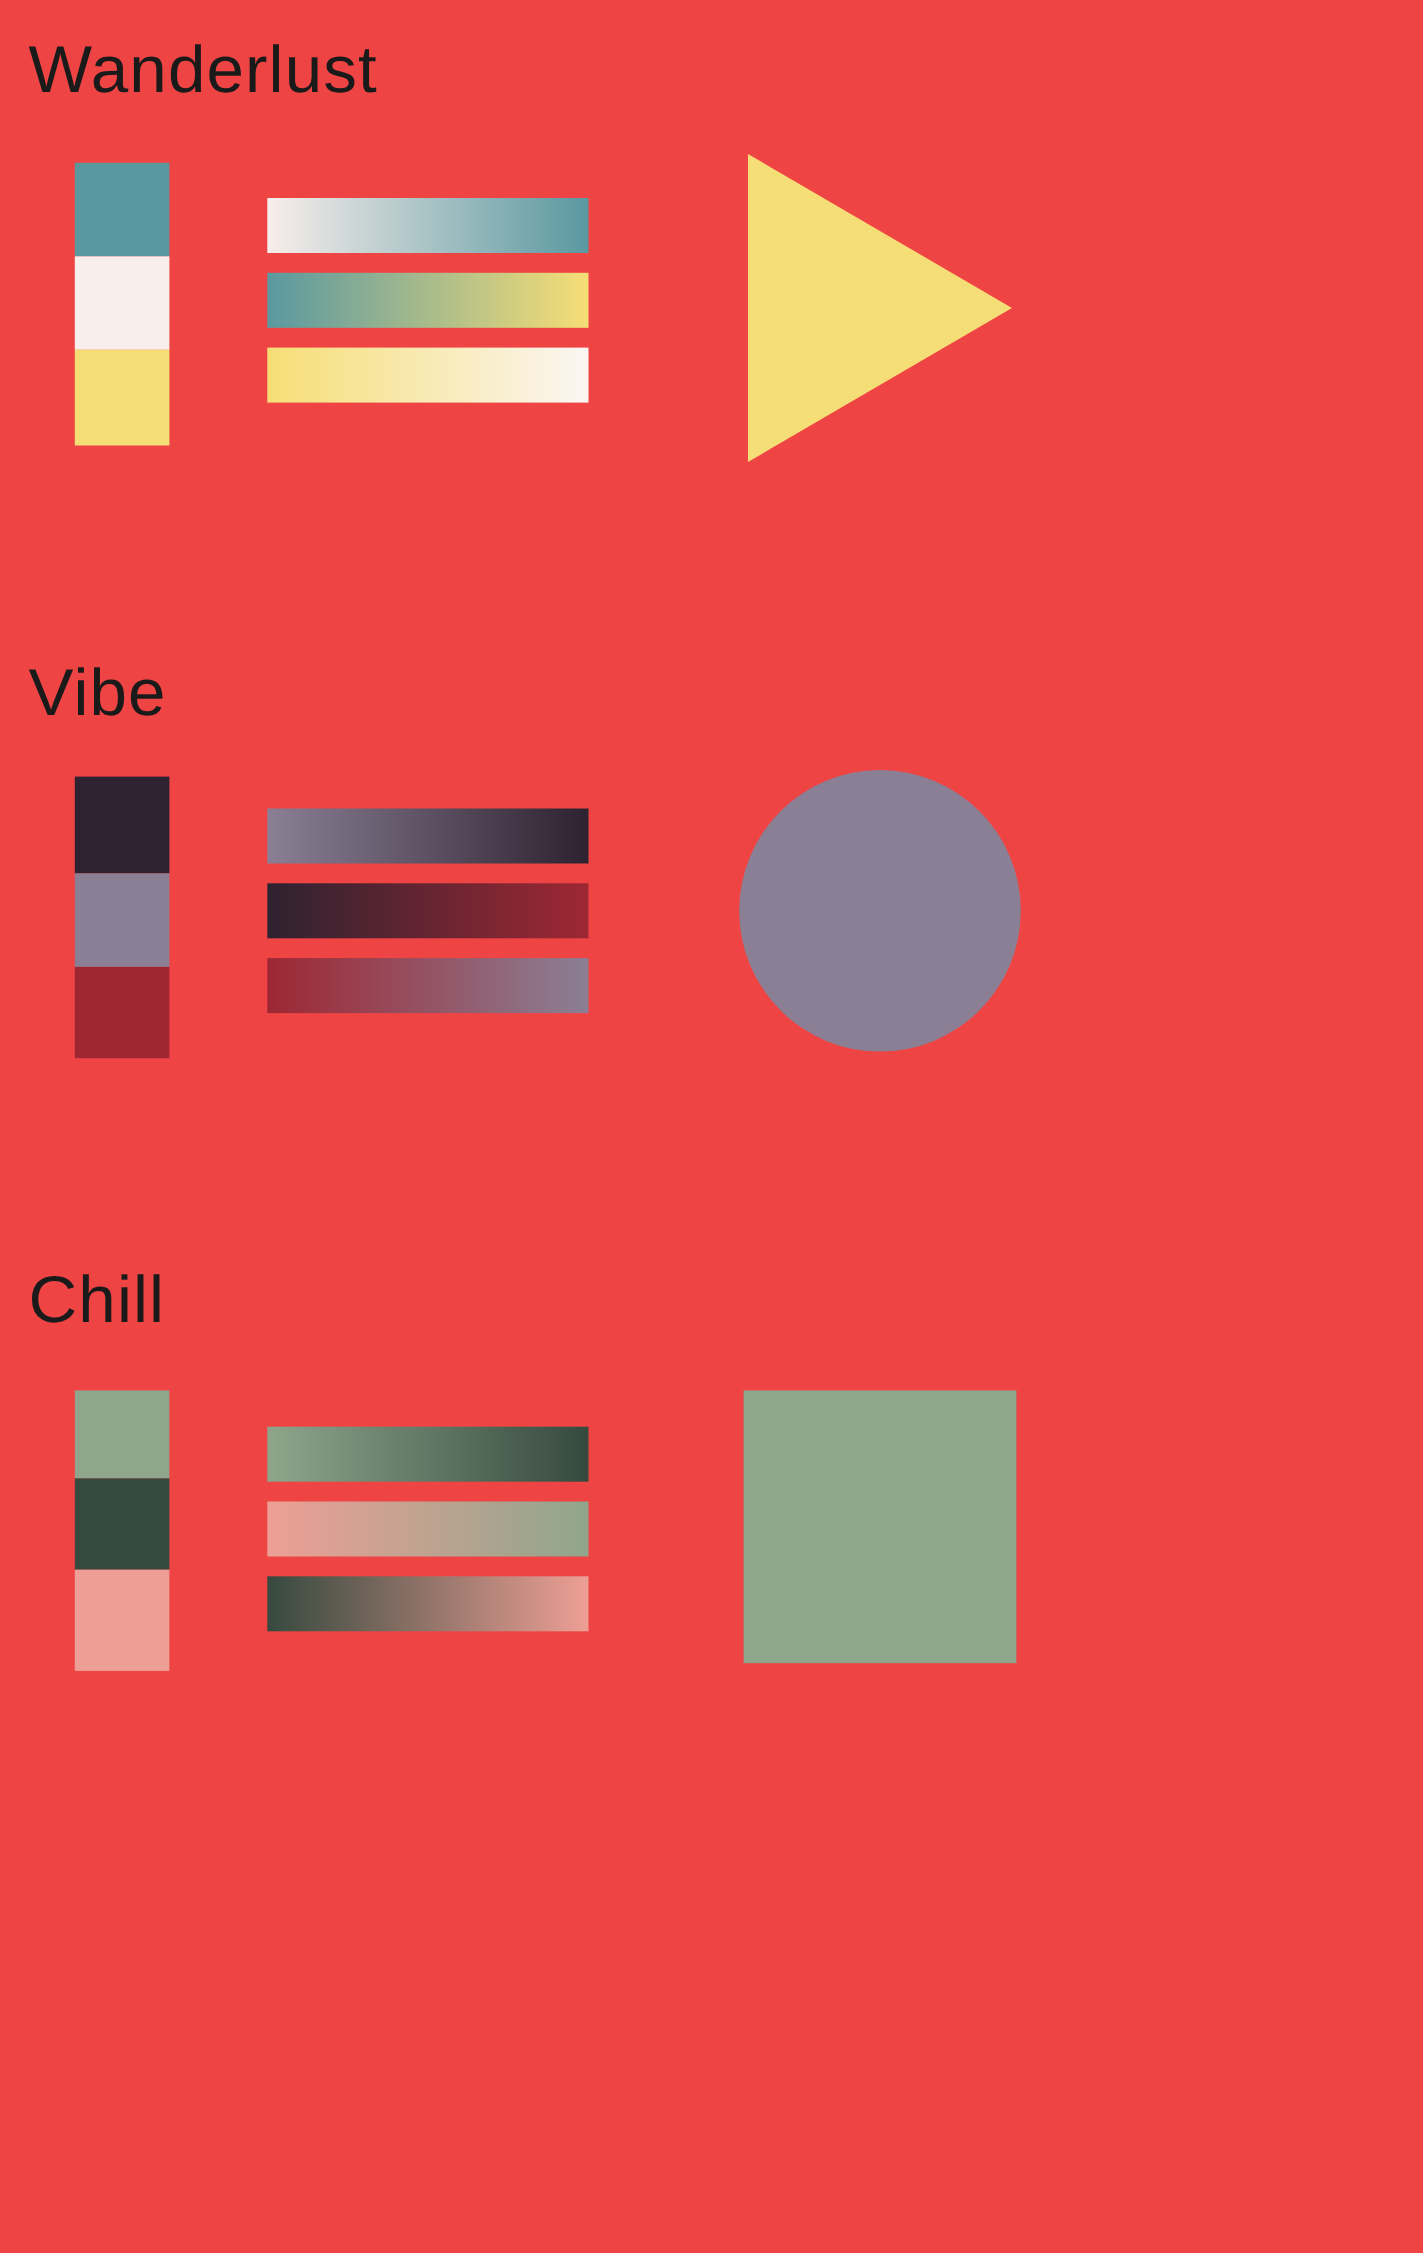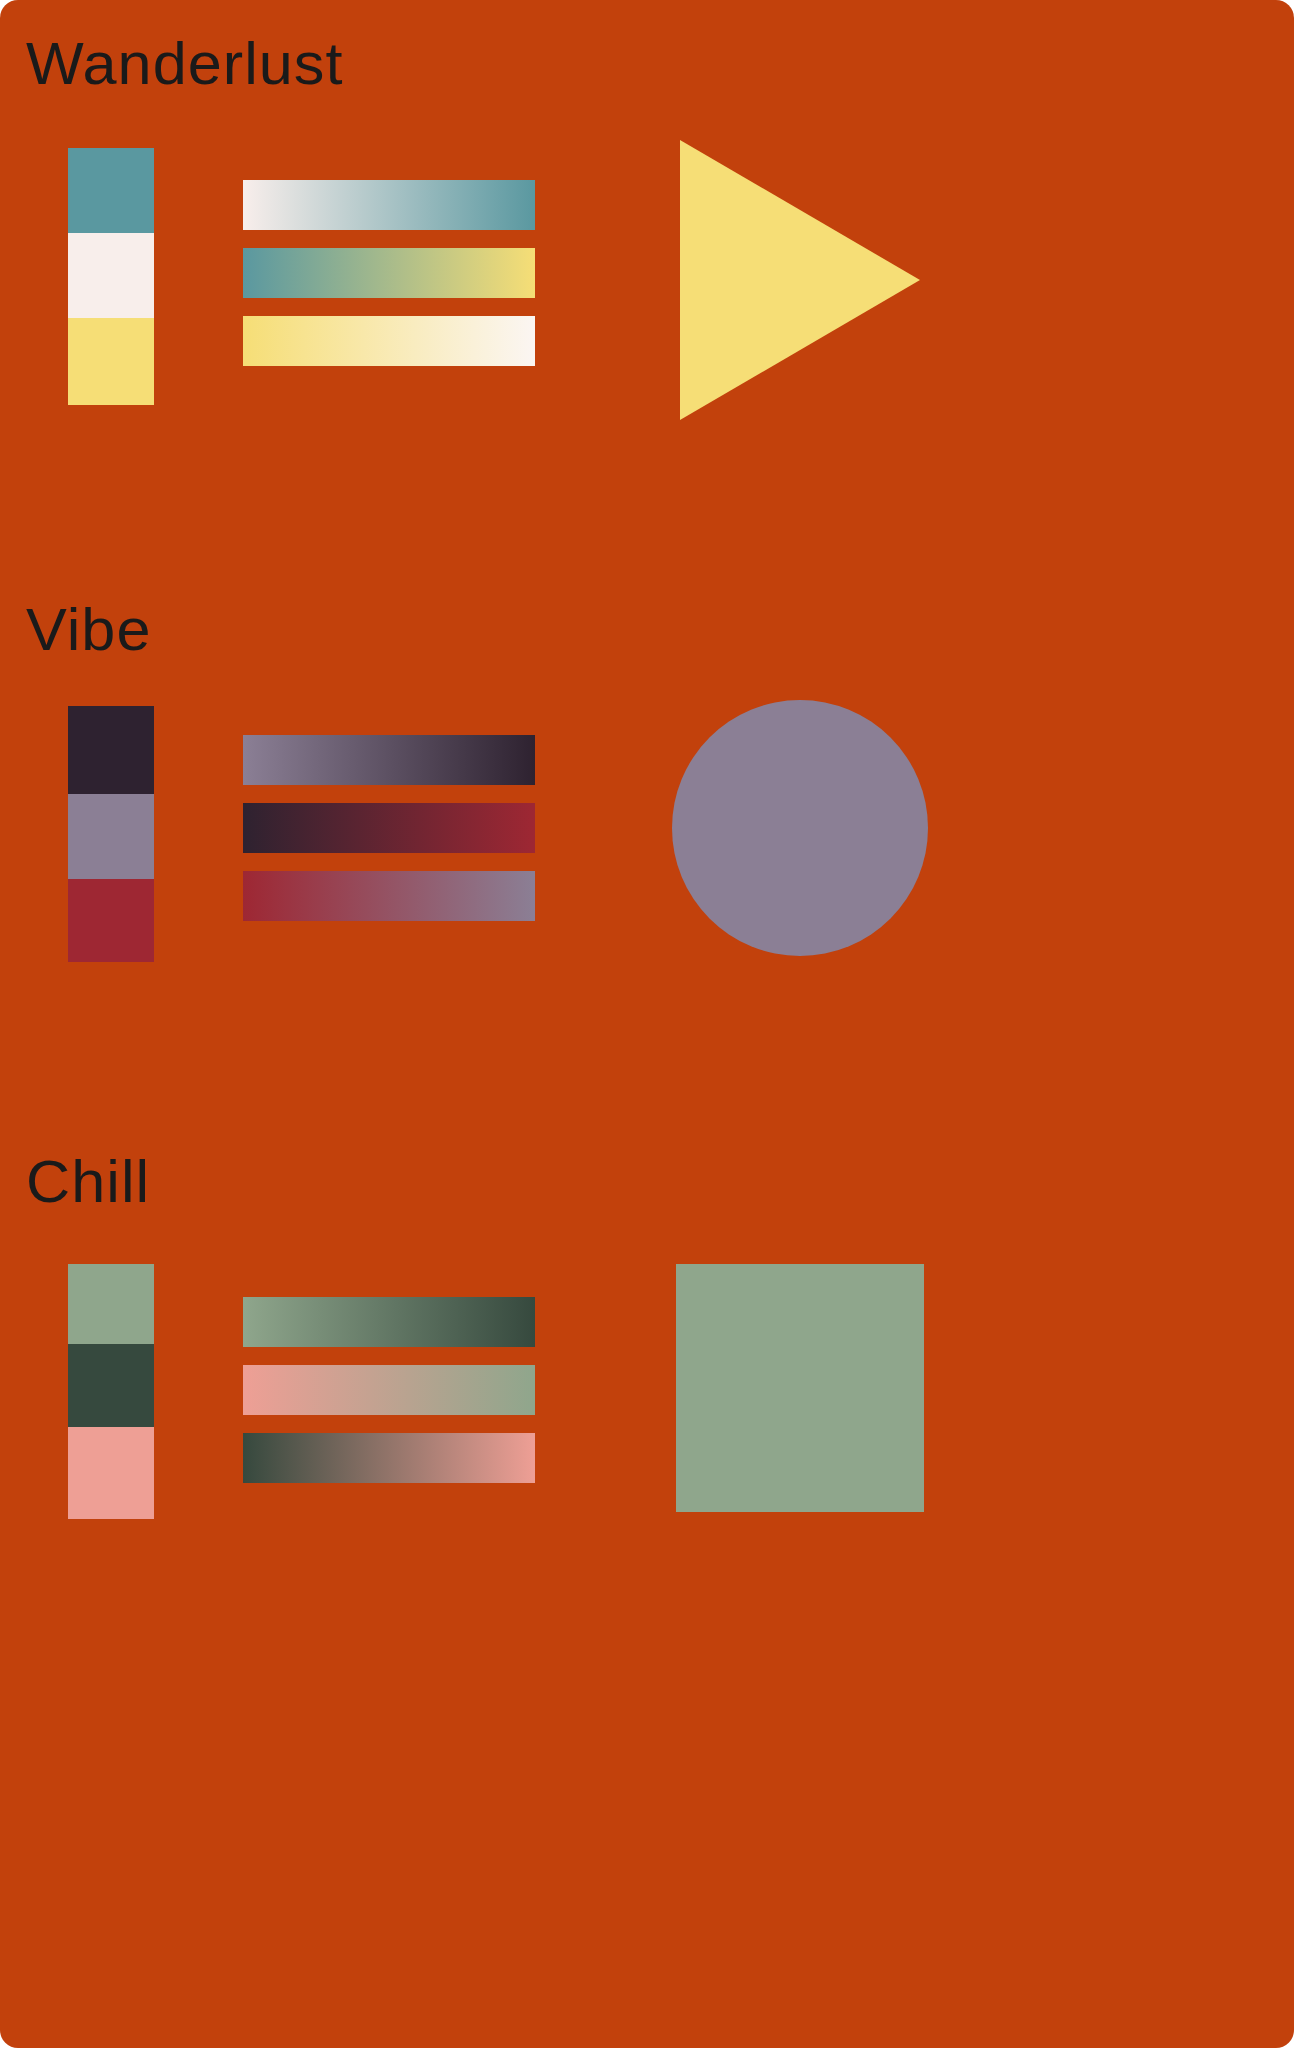--- a/index.html
+++ b/index.html
@@ -66,21 +66,21 @@
 
   .shape-circle {
     border-radius: 50%;
   }
 
   .shape-square { }
 </style>
 </head>
 <body>
 
-<div id="page" style="background: #c2410c; border-radius: 18px;">
+<div id="page" style="background: #ef4444;">
     <div class="palette-section" style="top: 0px;">
       <div class="palette-title" style="top: 34px;">Wanderlust</div>
       <div class="swatch-stack" style="left: 68px; top: 148px;">
         <div class="swatch-cell" style="height: 85px; background: rgb(90, 152, 160);"></div>
         <div class="swatch-cell" style="height: 85px; background: rgb(248, 238, 235);"></div>
         <div class="swatch-cell" style="height: 87px; background: rgb(246, 222, 118);"></div>
       </div>
       <div class="gradient-bar" style="left: 243px; top: 180px; width: 292px; height: 50px; position: absolute; background: linear-gradient(to right, rgb(248, 238, 235) 0%, rgb(90, 152, 160) 100%);"></div>
       <div class="gradient-bar" style="left: 243px; top: 248px; width: 292px; height: 50px; position: absolute; background: linear-gradient(to right, rgb(90, 152, 160) 0%, rgb(246, 222, 118) 100%);"></div>
       <div class="gradient-bar" style="left: 243px; top: 316px; width: 292px; height: 50px; position: absolute; background: linear-gradient(to right, rgb(246, 222, 118) 0%, rgb(251, 246, 243) 100%);"></div>

